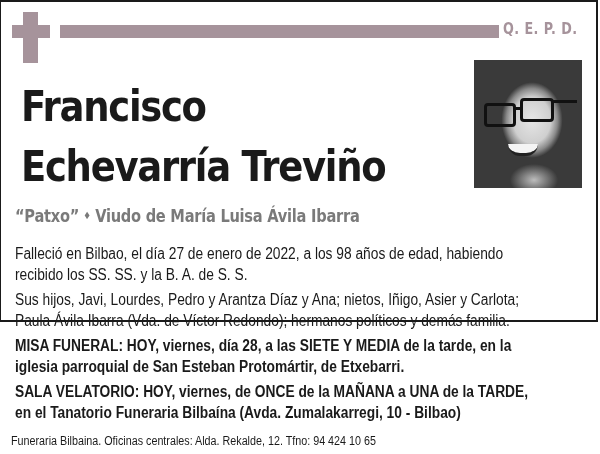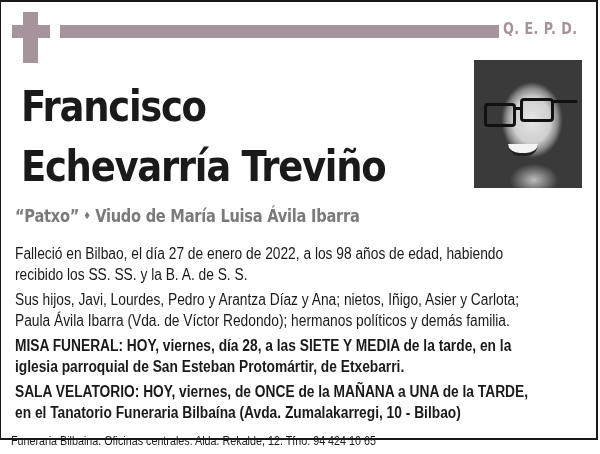--- a/index.html
+++ b/index.html
@@ -1,19 +1,19 @@
 <!DOCTYPE html>
 <html><head>
 <meta charset="utf-8">
 <style>
   html, body { margin: 0; padding: 0; background: #ffffff; }
   body { width: 600px; height: 454px; overflow: hidden; }
   .card {
     position: relative;
-    width: 598px; height: 440px;
+    width: 598px; height: 322px;
     border: 1px solid #1a1a1a;
     border-right-width: 2px;
     border-bottom-width: 2px;
     border-top-width: 2px;
     box-sizing: border-box;
     background: #fff;
     font-family: "Liberation Sans", "DejaVu Sans", sans-serif;
     color: #1a1a1a;
   }
   .cross-v { position: absolute; left: 22px; top: 10px; width: 15px; height: 51px; background: #a6939b; }

